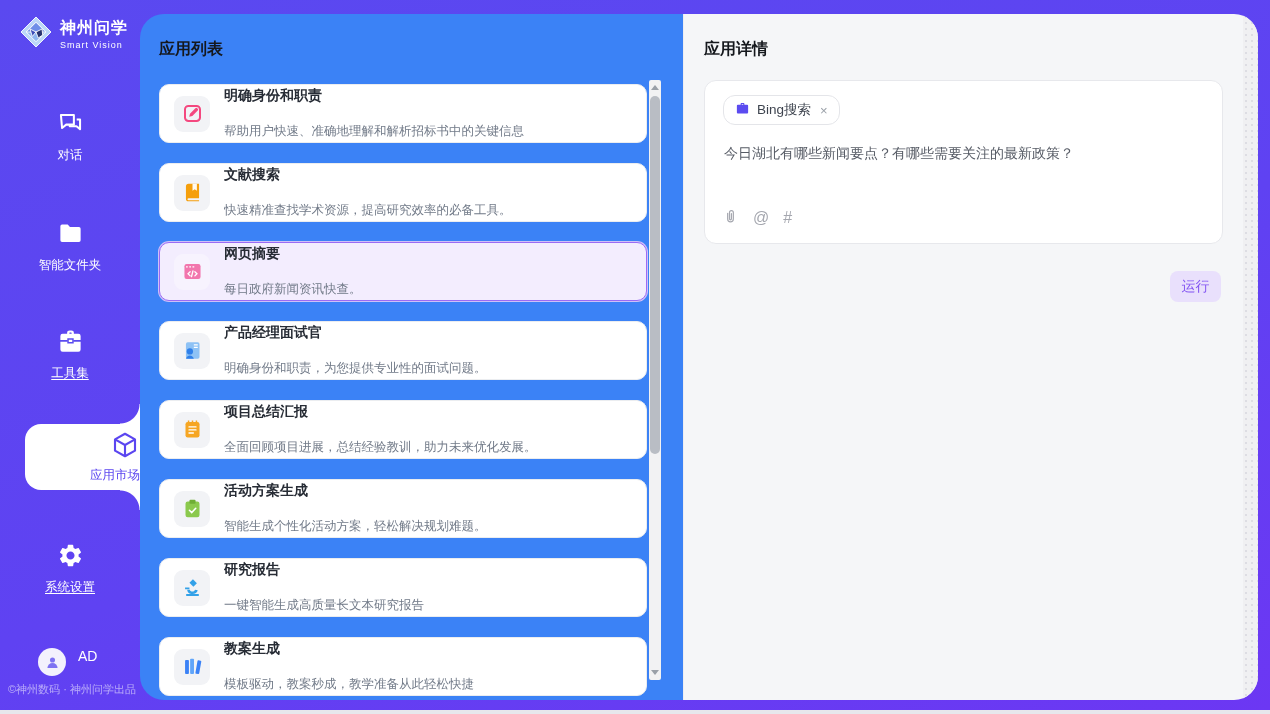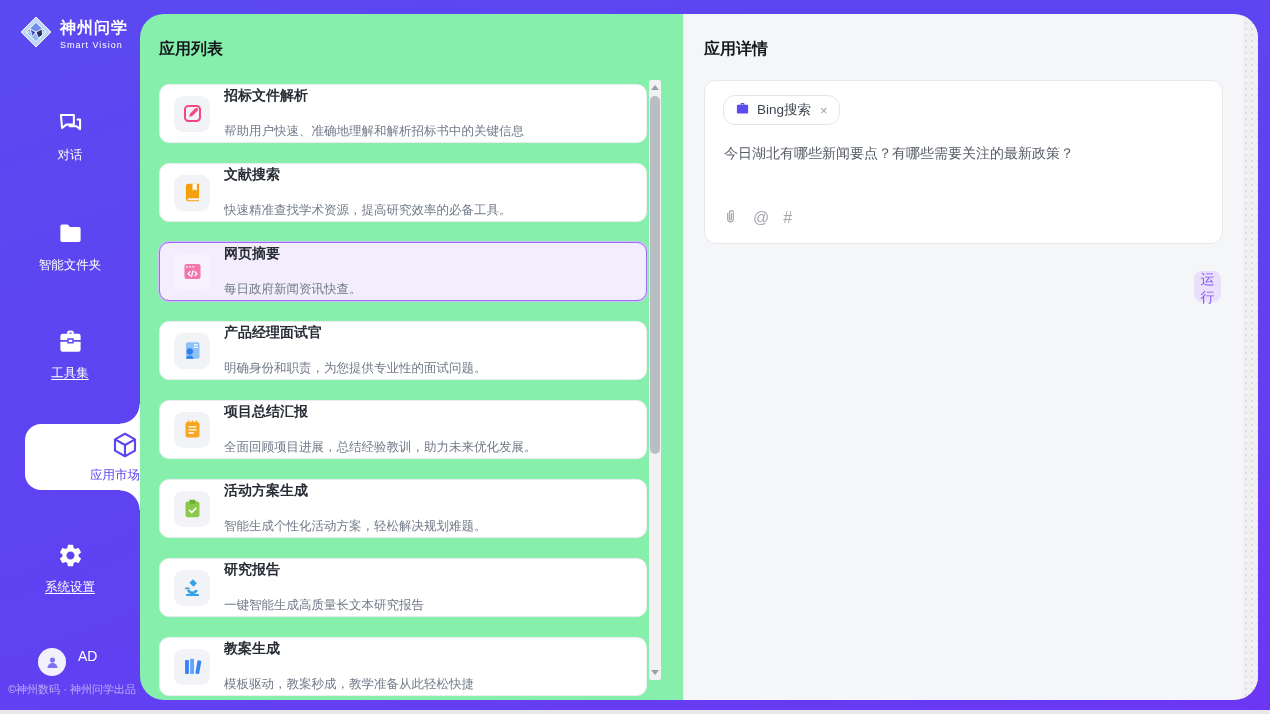--- a/index.html
+++ b/index.html
@@ -27,21 +27,21 @@
     background:radial-gradient(circle 20px at 0 100%, rgba(0,0,0,0) 19px, #fff 20px); }
   .active-bubble .label { display:block; font-size:12.5px; color:#5b46f0; margin-top:3px; }
   .user-row { position:absolute; left:38px; top:648px; display:flex; align-items:flex-start; gap:12px; }
   .avatar { width:28px; height:28px; border-radius:50%; background:#f3f1fd; display:flex;
     align-items:center; justify-content:center; overflow:hidden; }
   .user-name { font-size:14px; color:#fff; }
   .copyright { position:absolute; left:8px; top:682px; font-size:11px; color:rgba(255,255,255,.55); white-space:nowrap; }
   
   .content { position:absolute; left:140px; top:14px; width:1118px; height:686px;
     border-radius:24px; overflow:hidden; display:flex; }
-  .list-panel { width:543px; background:#86efac; position:relative; flex:none; }
+  .list-panel { width:543px; background:#3b82f6; position:relative; flex:none; }
   .detail-panel { flex:1; background:#f5f6f8; position:relative; border-left:1px solid #ededf1; }
   .panel-title { position:absolute; left:19px; top:25px; font-size:16px; font-weight:bold; color:#15181d; }
   .detail-panel .panel-title { left:20px; }
   
   .app-list { position:absolute; left:19px; top:70px; width:488px; }
   .app-card { height:59px; margin-bottom:20px; border:1px solid #ebedf0; border-radius:10px;
     background:#fff; display:flex; align-items:center; padding:0 14px; cursor:pointer; }
   .app-card.selected { background:#f3edfe; border:1px solid #9a6bf5; box-shadow:0 0 0 1px #cfc0f8; }
   .app-icon { width:36px; height:36px; border-radius:9px; background:#f2f3f6; flex:none;
     display:flex; align-items:center; justify-content:center; margin-right:14px; }
@@ -62,21 +62,21 @@
   .prompt-card { position:absolute; left:20px; top:66px; width:519px; height:164px;
     background:#fff; border:1px solid #e7e8ec; border-radius:12px; }
   .tool-tag { position:absolute; left:18px; top:14px; height:30px; display:inline-flex;
     align-items:center; gap:7px; padding:0 11px; border:1px solid #e4e5e9; border-radius:12px;
     background:#fff; cursor:pointer; }
   .tool-tag .tag-label { font-size:13.5px; color:#3e444f; }
   .tool-tag .tag-close { font-size:13px; color:#9aa0a8; cursor:pointer; margin-left:2px; }
   .question { position:absolute; left:19px; top:64px; width:470px; font-size:14px; color:#565b65; }
   .attach-row { position:absolute; left:17px; bottom:15px; display:flex; align-items:center; gap:14px; }
   .glyph-btn { font-size:16px; color:#a5a7af; cursor:pointer; line-height:1; }
-  .run-btn { position:absolute; right:37px; top:257px; width:27px; height:31px;
+  .run-btn { position:absolute; right:37px; top:257px; width:51px; height:31px;
     background:#e9e0fc; color:#8456f2; border:none; border-radius:8px; font-size:14px; cursor:pointer;font-family:Liberation Mono, monospace; }
   .gutter { position:absolute; right:0; top:0; width:15px; height:100%;
     background-color:#f0f0f2;
     background-image:radial-gradient(#dddde3 1px, rgba(0,0,0,0) 1px);
     background-size:6px 6px; }
 </style>
 </head>
 <body>
 
 <div class="frame"></div>
@@ -170,21 +170,21 @@
     <div class="app-list">
 
       <div class="app-card">
         <span class="app-icon">
           <svg width="21" height="21" viewBox="0 0 24 24">
             <rect x="3.4" y="3.4" width="17.2" height="17.2" rx="4" fill="none" stroke="#f4487f" stroke-width="2.3"></rect>
             <path d="M8.2 15.8l.9-3.6 6.2-6.2a1.4 1.4 0 0 1 2 0l.7.7a1.4 1.4 0 0 1 0 2l-6.2 6.2z" fill="#f4487f"></path>
           </svg>
         </span>
         <span class="app-meta">
-          <div class="app-name">招标文件解析</div>
+          <div class="app-name">明确身份和职责</div>
           <div class="app-desc">帮助用户快速、准确地理解和解析招标书中的关键信息</div>
         </span>
       </div>
 
       <div class="app-card">
         <span class="app-icon">
           <svg width="21" height="21" viewBox="0 0 24 24">
             <path fill="#f59f0c" d="M4.5 5A3 3 0 0 1 7.5 2H19.5v16.5H7.5a1.2 1.2 0 0 0 0 2.4H19.5V22H7.5a3 3 0 0 1-3-3z"></path>
             <path fill="#fff" d="M12 2h5v8l-2.5-1.8L12 10z" opacity="0.95"></path>
           </svg>

